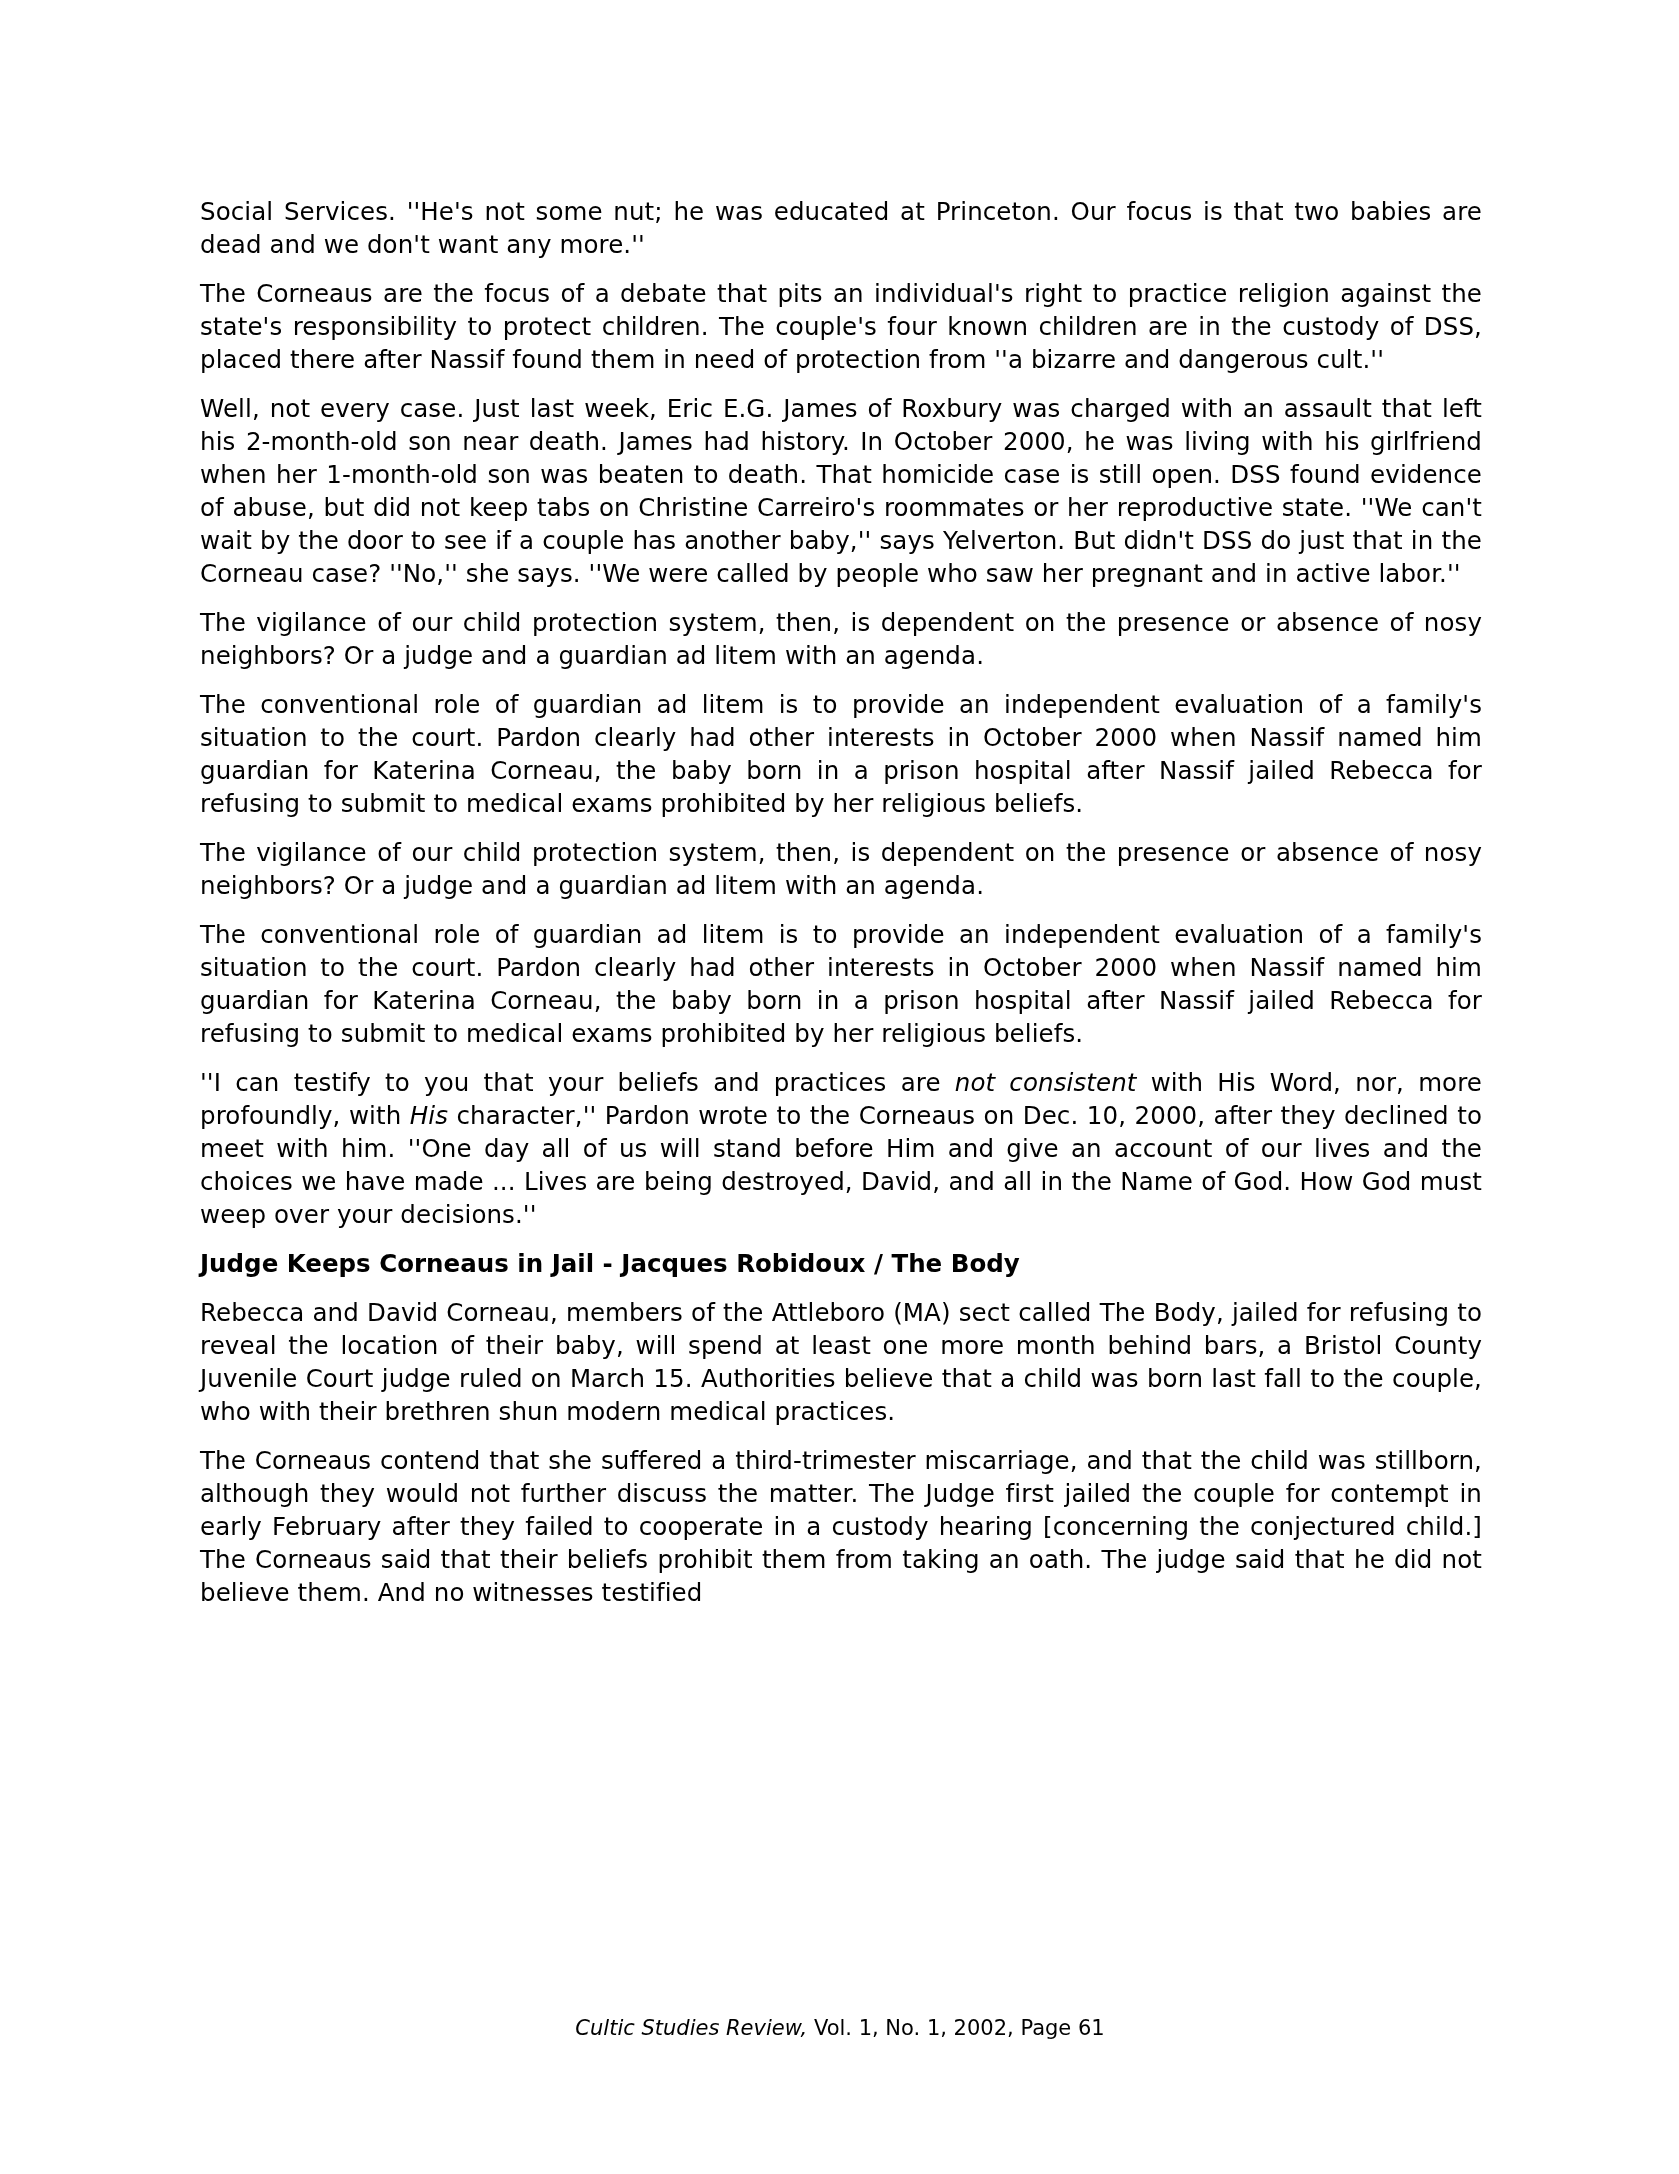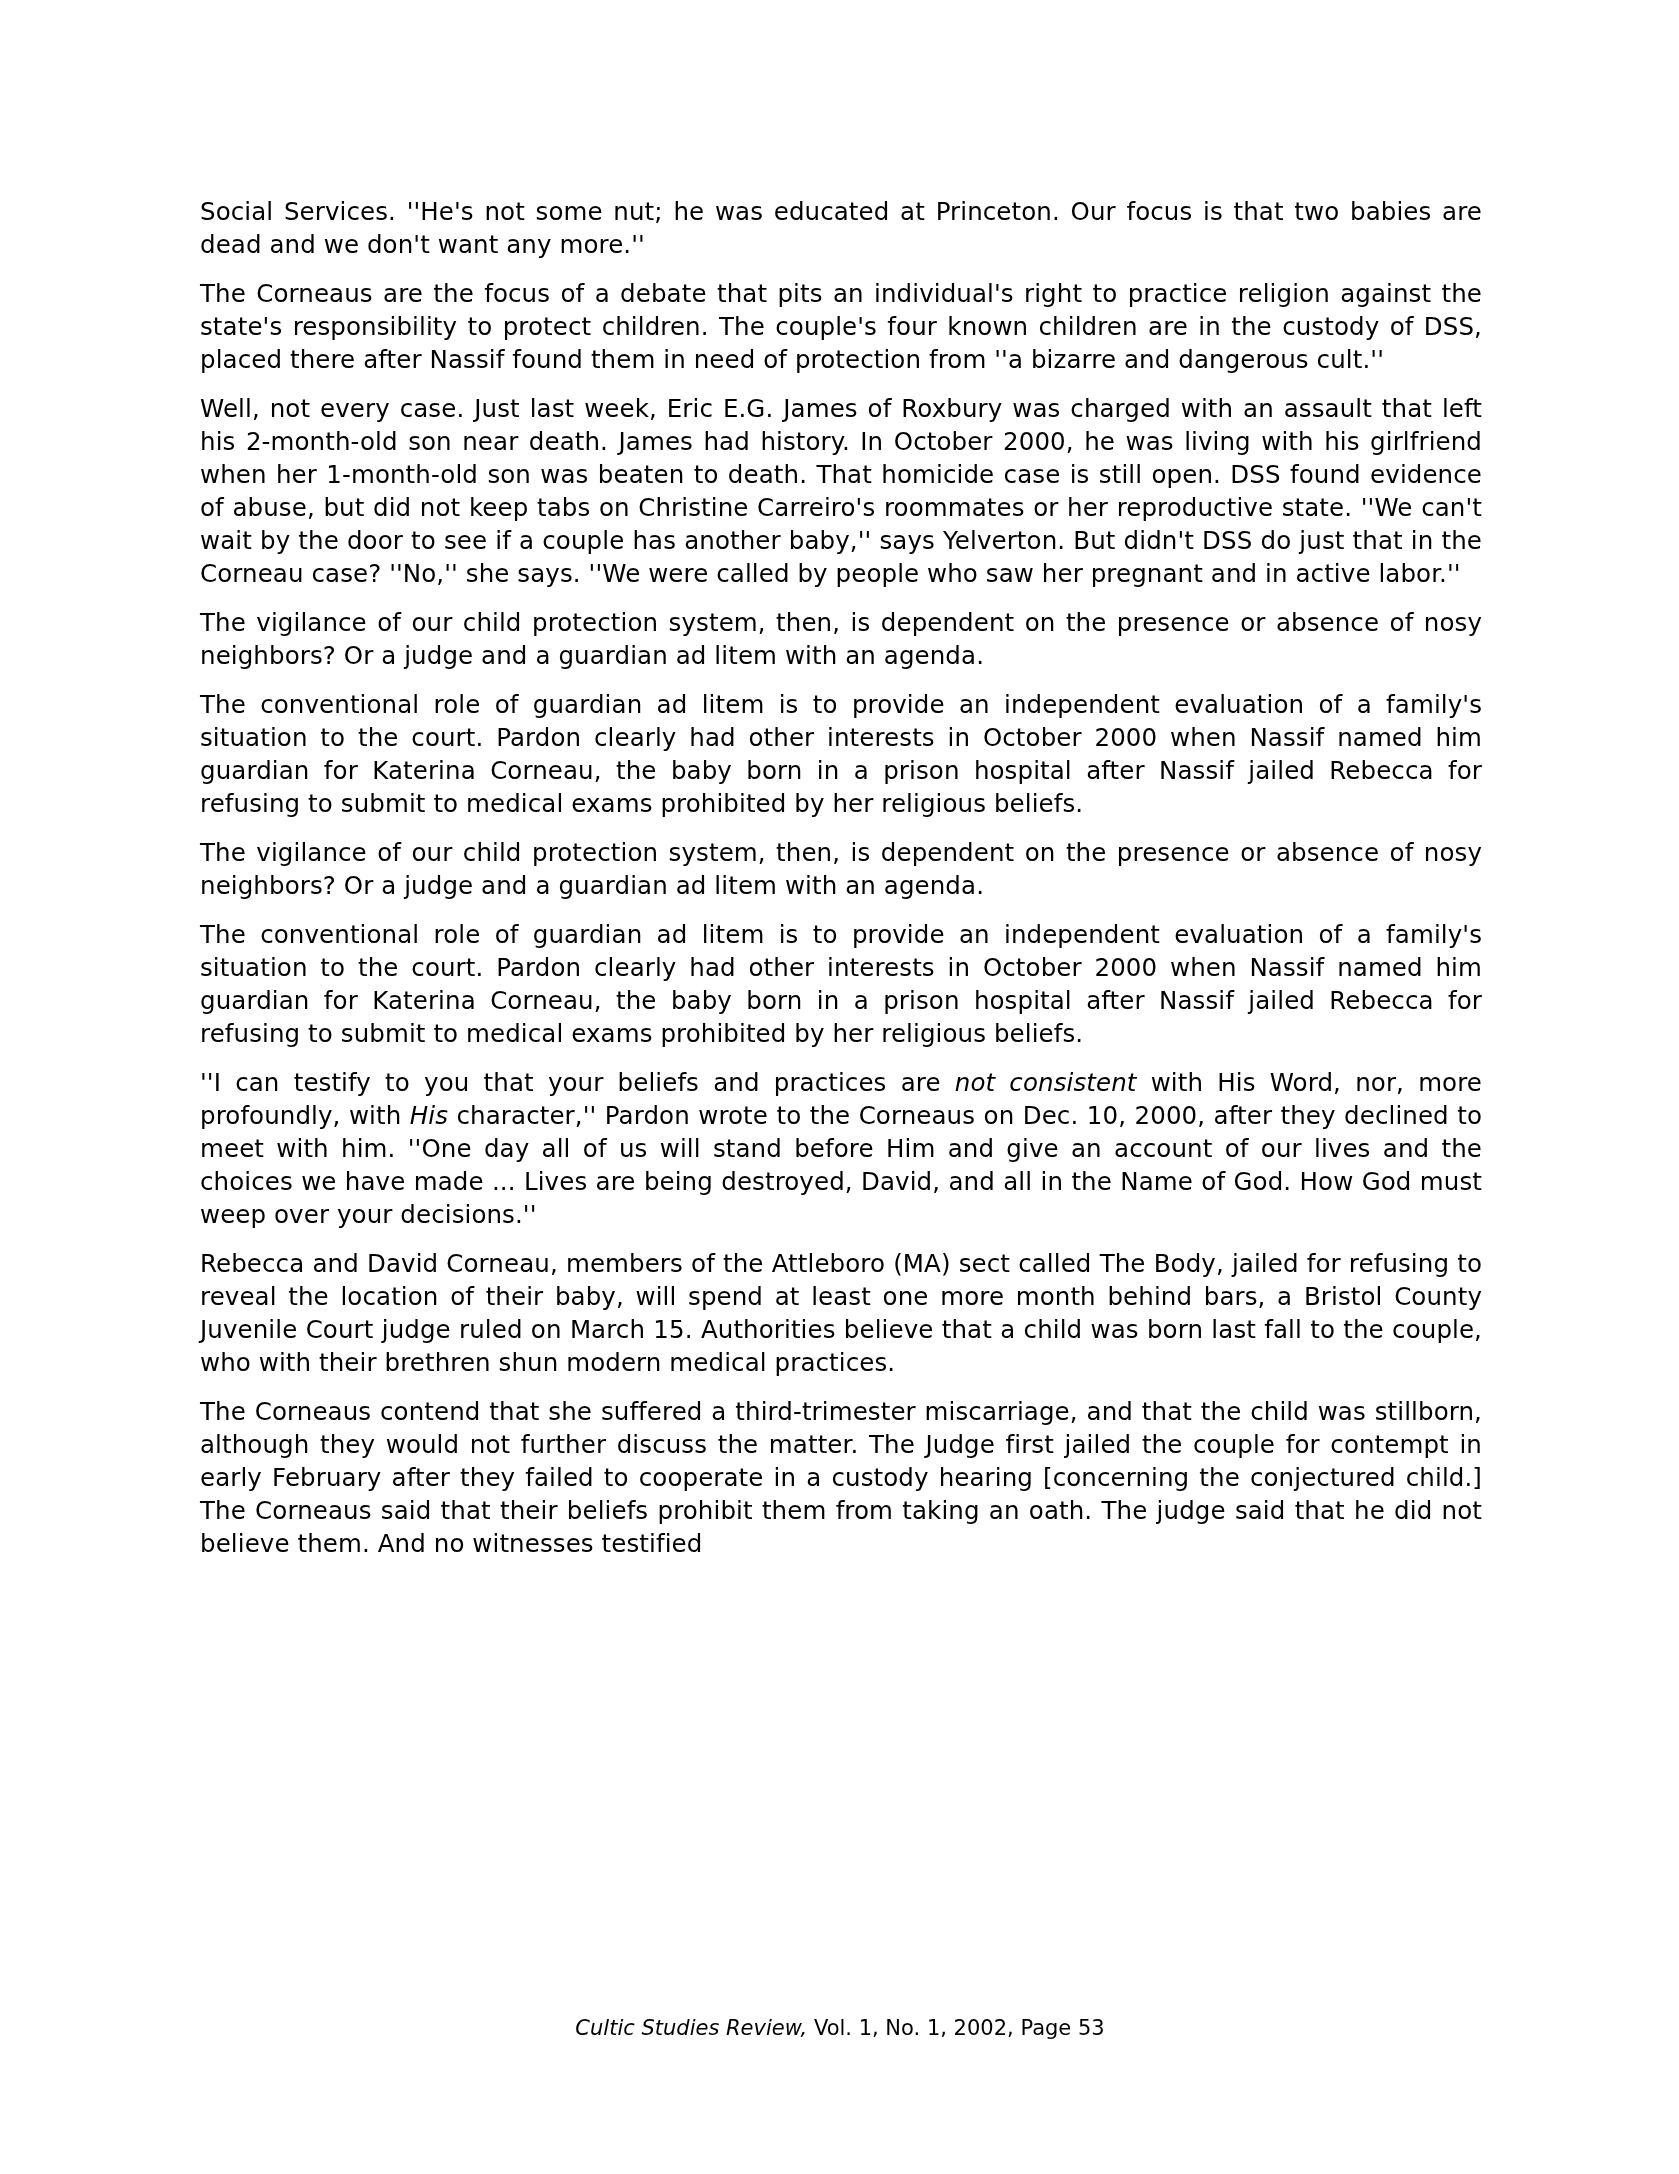--- a/index.html
+++ b/index.html
@@ -83,26 +83,27 @@
     <p class="para">
       <span>The vigilance of our child protection system, then, is dependent on the presence or absence of nosy neighbors? Or a judge and a guardian ad litem with an agenda.</span>
     </p>
 
     <p class="para">
       <span>The conventional role of guardian ad litem is to provide an independent evaluation of a family's situation to the court. Pardon clearly had other interests in October 2000 when Nassif named him guardian for Katerina Corneau, the baby born in a prison hospital after Nassif jailed Rebecca for refusing to submit to medical exams prohibited by her religious beliefs.</span>
     </p>
 
     <p class="para"><span>''I can testify to you that your beliefs and practices are </span><em>not consistent</em><span> with His Word, nor, more profoundly, with </span><em>His</em><span> character,'' Pardon wrote to the Corneaus on Dec. 10, 2000, after they declined to meet with him. ''One day all of us will stand before Him and give an account of our lives and the choices we have made ... Lives are being destroyed, David, and all in the Name of God. How God must weep over your decisions.''</span></p>
 
+    <h3 class="heading">Judge Keeps Corneaus in Jail - Jacques Robidoux / The Body</h3>
 
     <p class="para">
       <span>Rebecca and David Corneau, members of the Attleboro (MA) sect called The Body, jailed for refusing to reveal the location of their baby, will spend at least one more month behind bars, a Bristol County Juvenile Court judge ruled on March 15. Authorities believe that a child was born last fall to the couple, who with their brethren shun modern medical practices.</span>
     </p>
 
     <p class="para">
       <span>The Corneaus contend that she suffered a third-trimester miscarriage, and that the child was stillborn, although they would not further discuss the matter. The Judge first jailed the couple for contempt in early February after they failed to cooperate in a custody hearing [concerning the conjectured child.] The Corneaus said that their beliefs prohibit them from taking an oath. The judge said that he did not believe them. And no witnesses testified</span>
     </p>
 
   </div>
 
-  <div class="footer"><em>Cultic Studies Review,</em><span> Vol. 1, No. 1, 2002, Page 53</span></div>
+  <div class="footer"><em>Cultic Studies Review,</em><span> Vol. 1, No. 1, 2002, Page 61</span></div>
 </div>
 
 
 </body></html>

